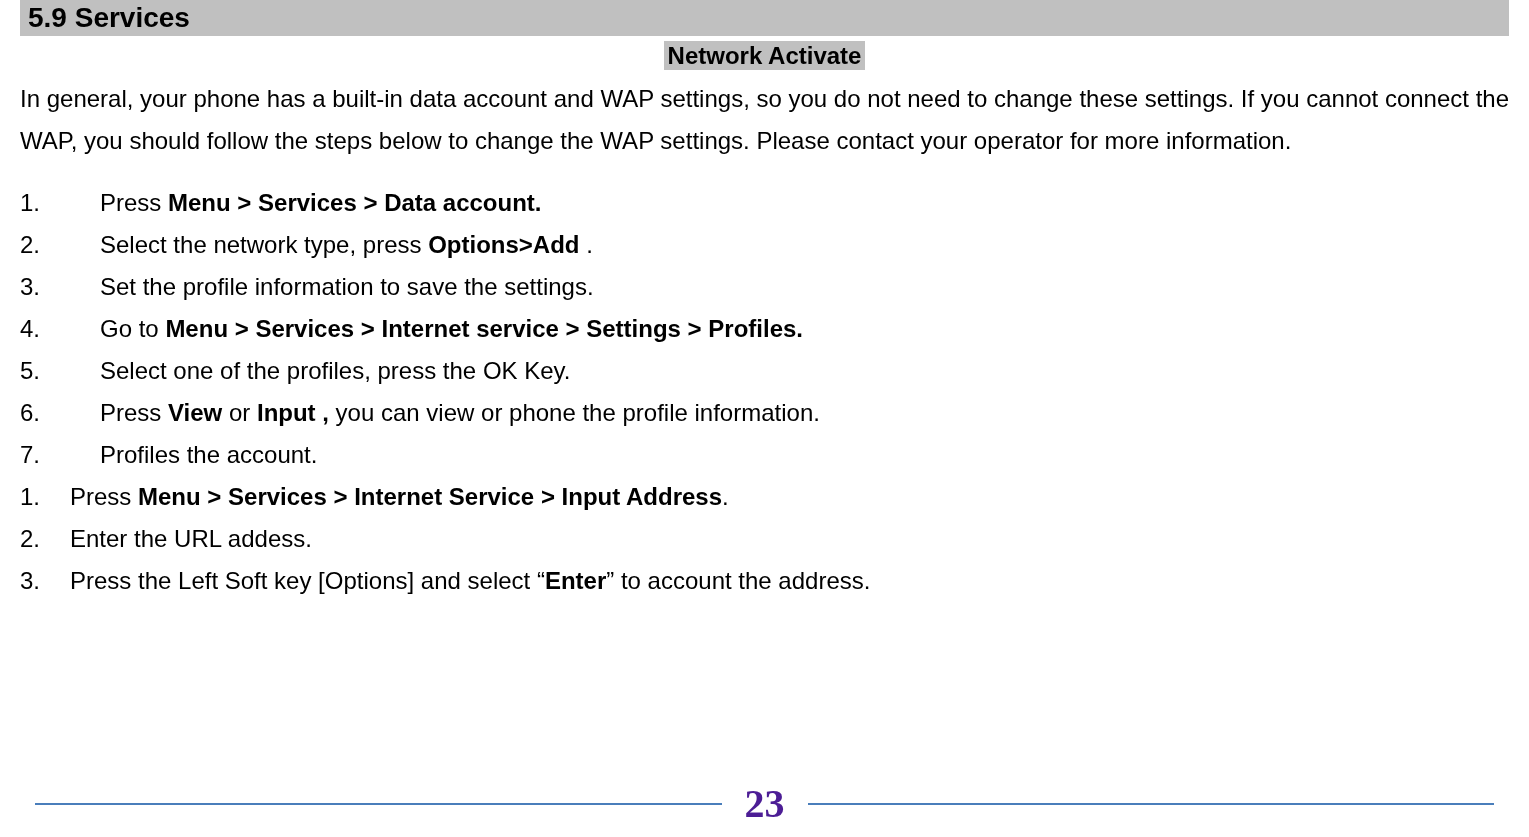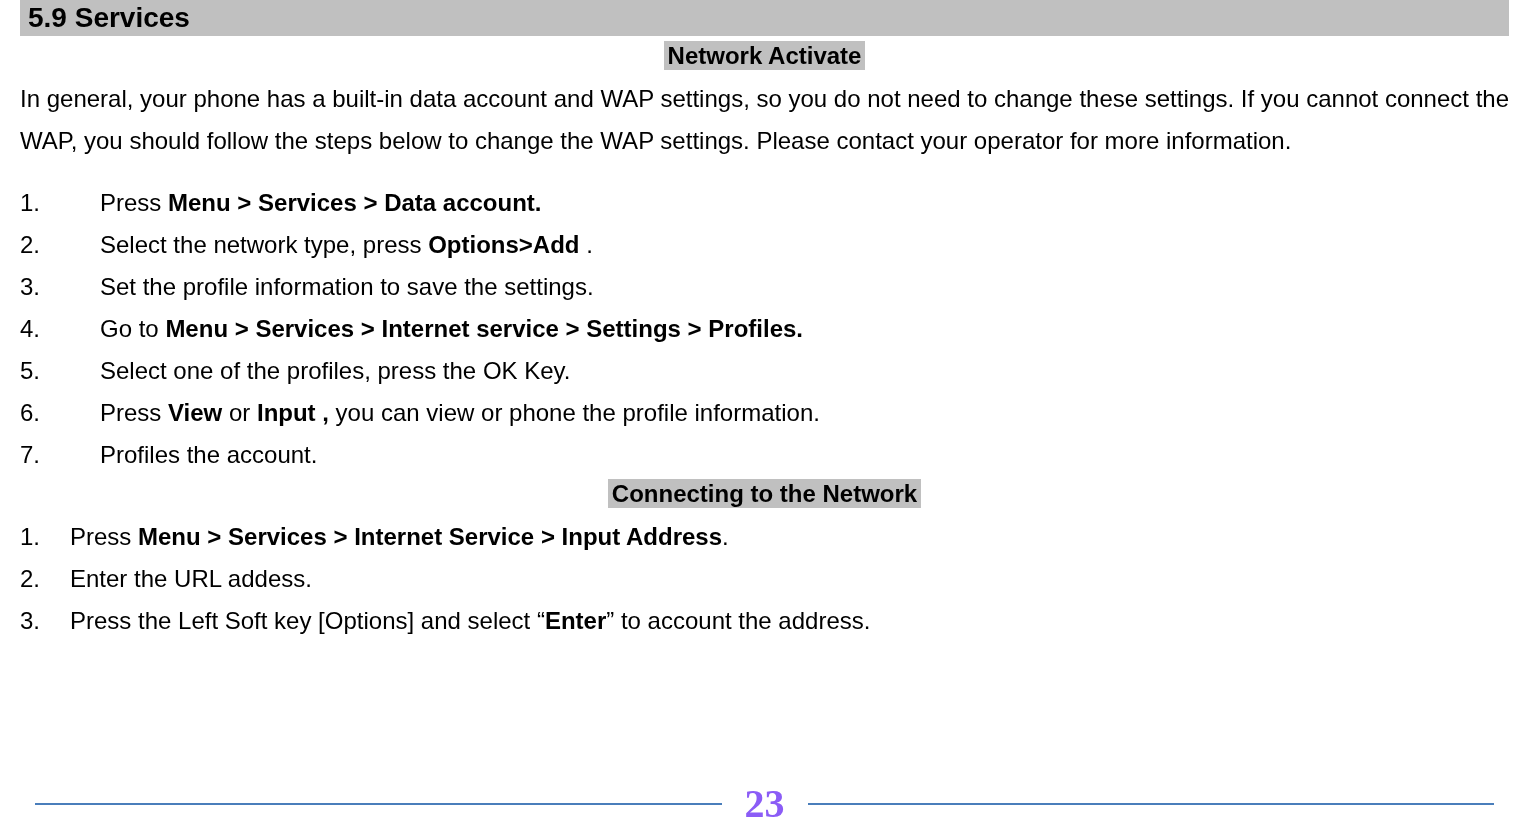--- a/index.html
+++ b/index.html
@@ -79,21 +79,21 @@
       flex: 1;
       height: 0;
       border-top: 1px solid #4a7ebb;
       border-bottom: 1px solid #4a7ebb;
       margin: 0 15px;
     }
     .page-number {
       font-family: "Times New Roman", Times, serif;
       font-size: 40px;
       font-weight: bold;
-      color: #8b5cf6;
+      color: #4c1d95;
       padding: 0 8px;
     }
   </style>
 </head>
 <body>
 
 <div class="content">
 
   <div class="section-heading">5.9 Services</div>
 
@@ -141,23 +141,20 @@
       </span>
     </li>
     <li>
       <span class="list-num-wide">7.</span>
       <span class="list-text">
         <span>Profiles the account.</span>
       </span>
     </li>
   </ol>
 
-  <div class="subsection-heading">
-    <span>Connecting to the Network</span>
-  </div>
 
   <ol class="ordered-list">
     <li>
       <span class="list-num-narrow">1.</span>
       <span class="list-text">
         <span>Press </span><span class="bold">Menu &gt; Services &gt; Internet Service &gt; Input Address</span><span>.</span>
       </span>
     </li>
     <li>
       <span class="list-num-narrow">2.</span>

